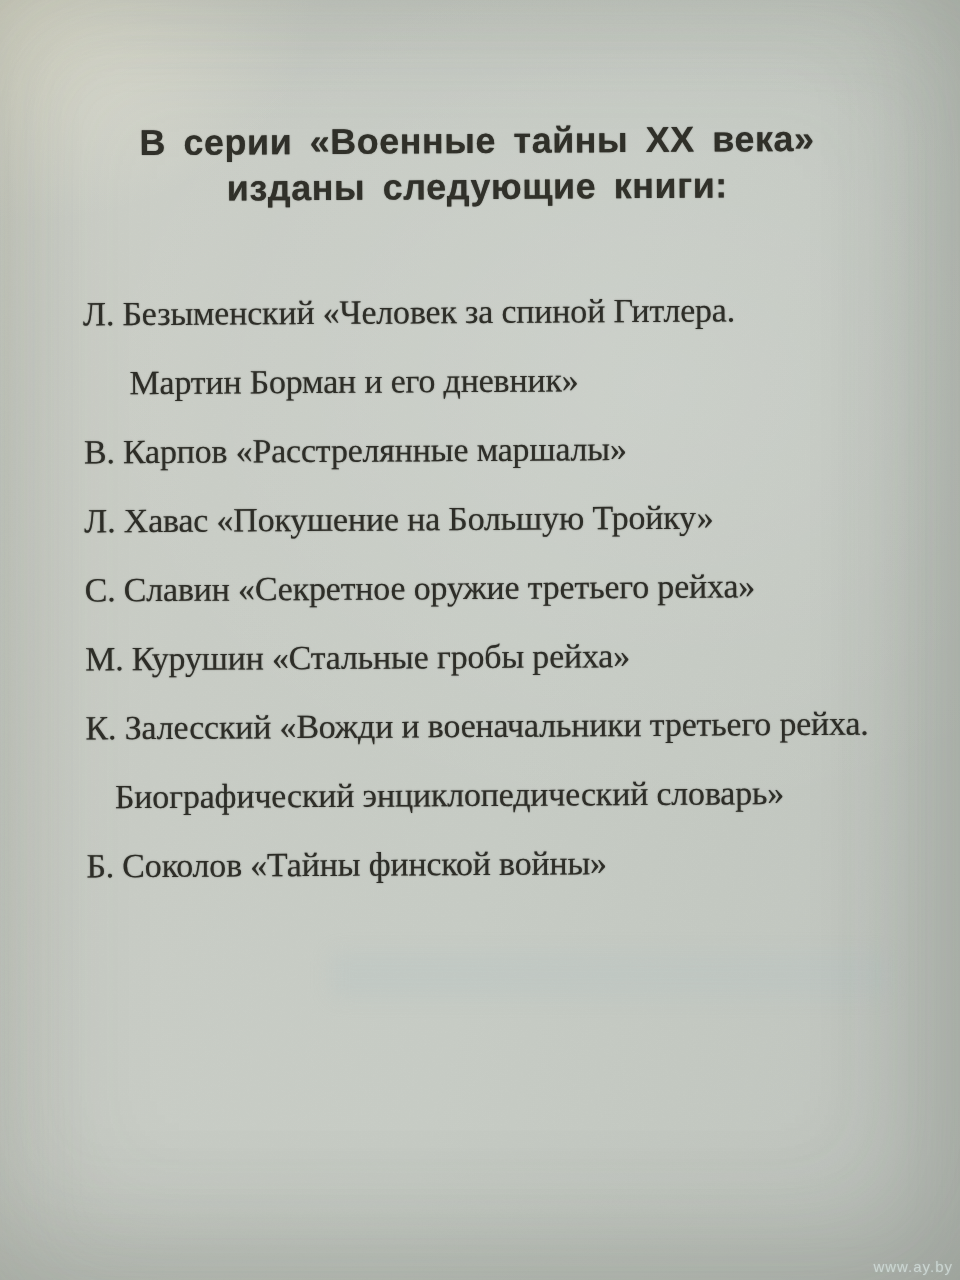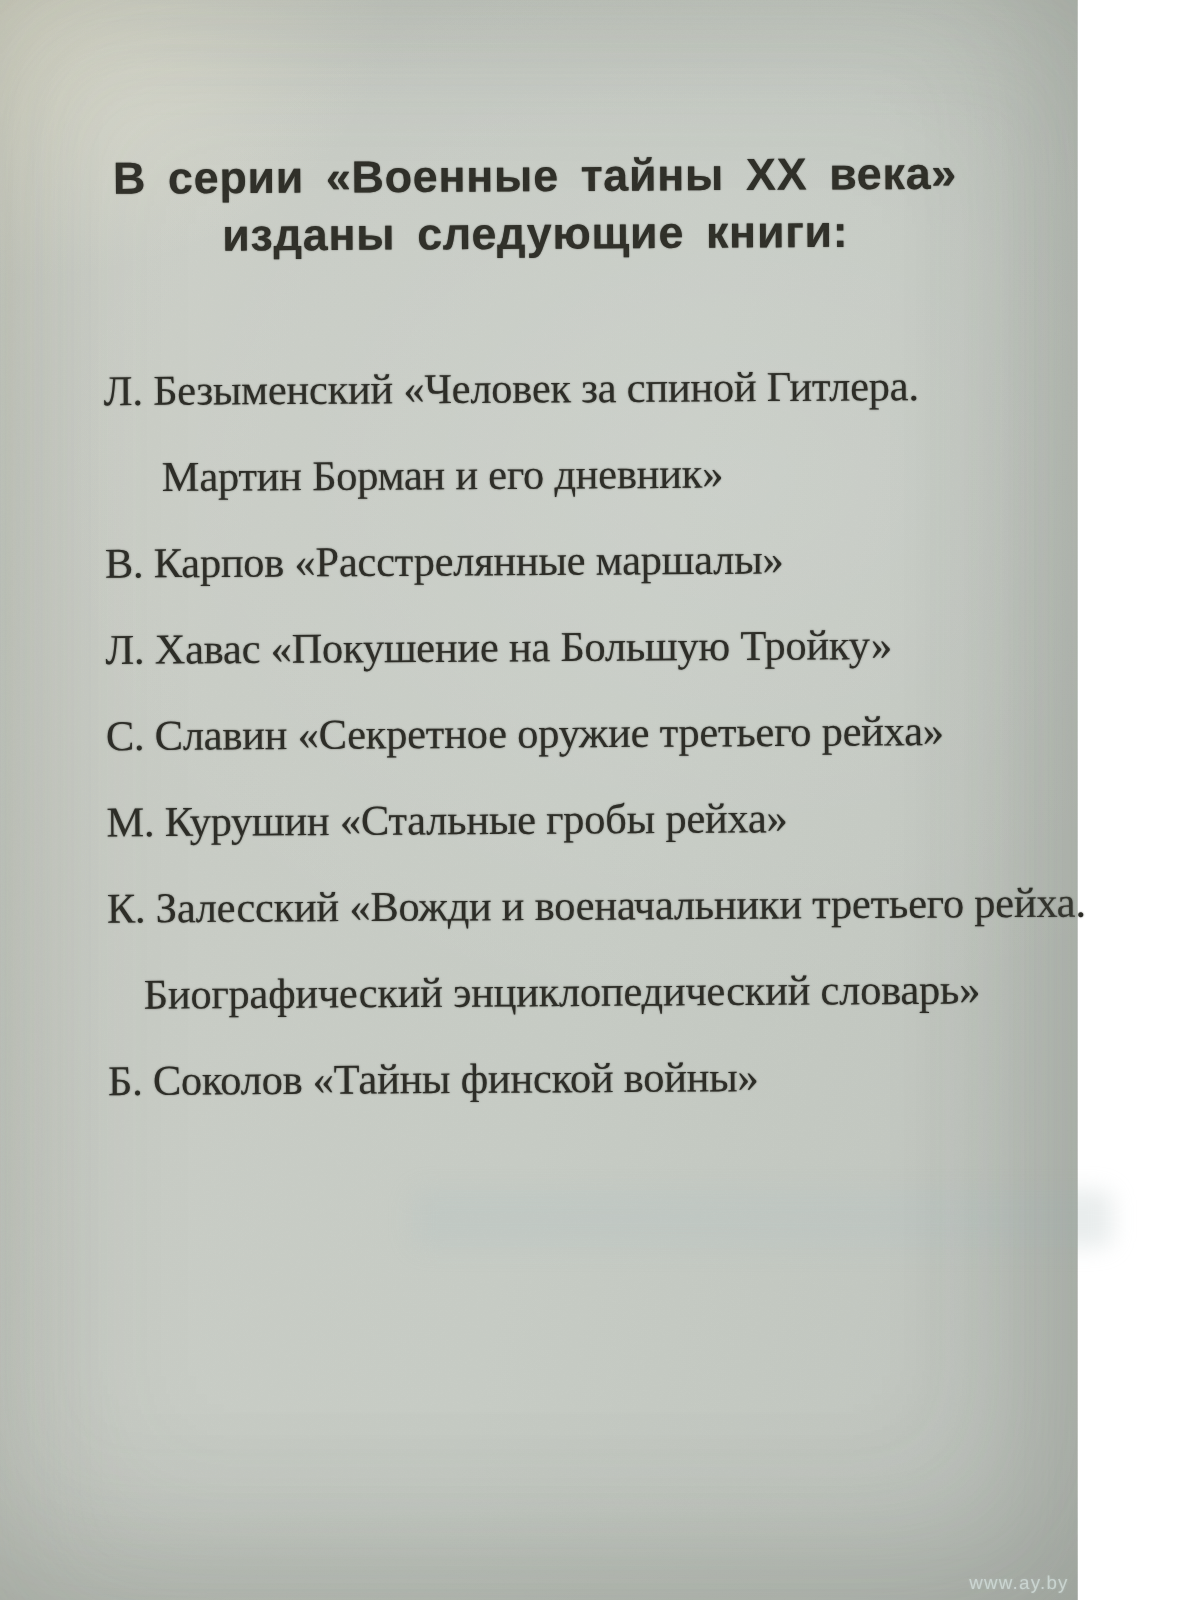--- a/index.html
+++ b/index.html
@@ -7,21 +7,21 @@
     padding: 0;
     width: 960px;
     height: 1280px;
     overflow: hidden;
     font-family: "Liberation Serif", serif;
   }
 
   
   .photo {
     position: relative;
-    width: 862px;
+    width: 960px;
     height: 1280px;
     background:
       radial-gradient(ellipse 420px 300px at 2% 1%, rgba(236,233,214,0.55), rgba(236,233,214,0) 70%),
       radial-gradient(ellipse 900px 700px at 68% 30%, rgba(255,255,255,0.10), rgba(255,255,255,0) 65%),
       linear-gradient(103deg, #d2d3c7 0%, #cdd0c8 9%, #c9cdc6 26%, #c7ccc5 55%, #c3c8c1 80%, #bec3bd 100%);
   }
   .vignette {
     position: absolute;
     inset: 0;
     pointer-events: none;

